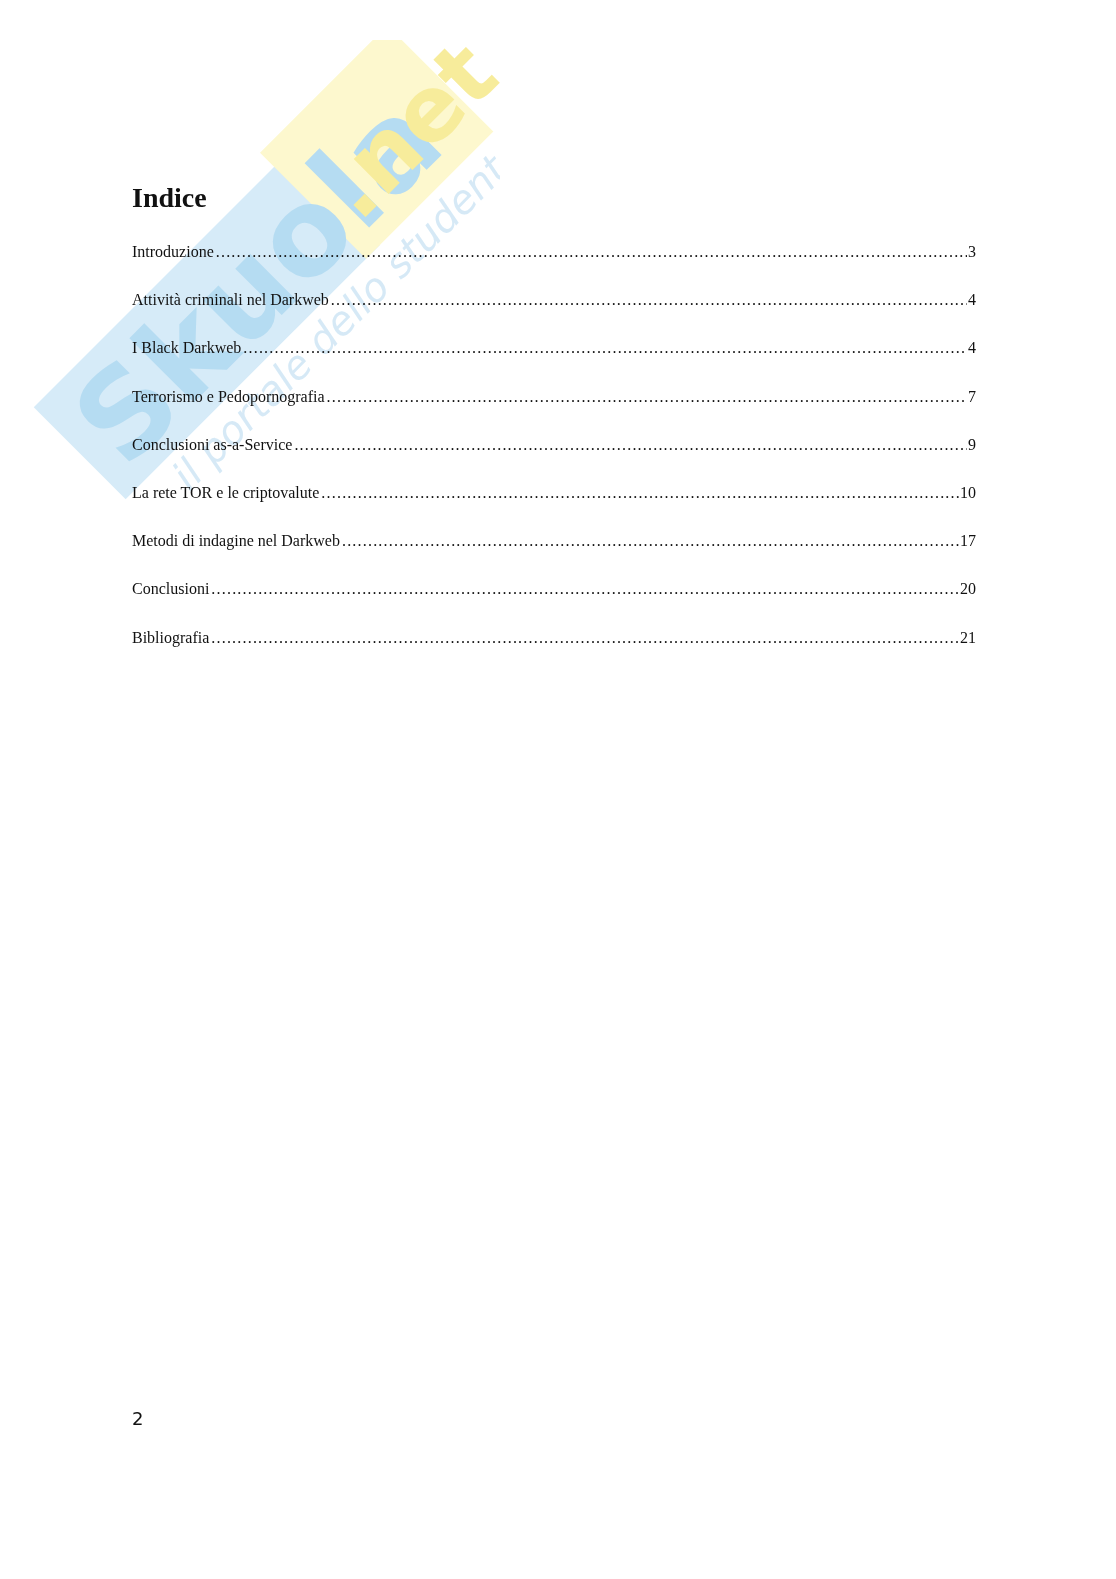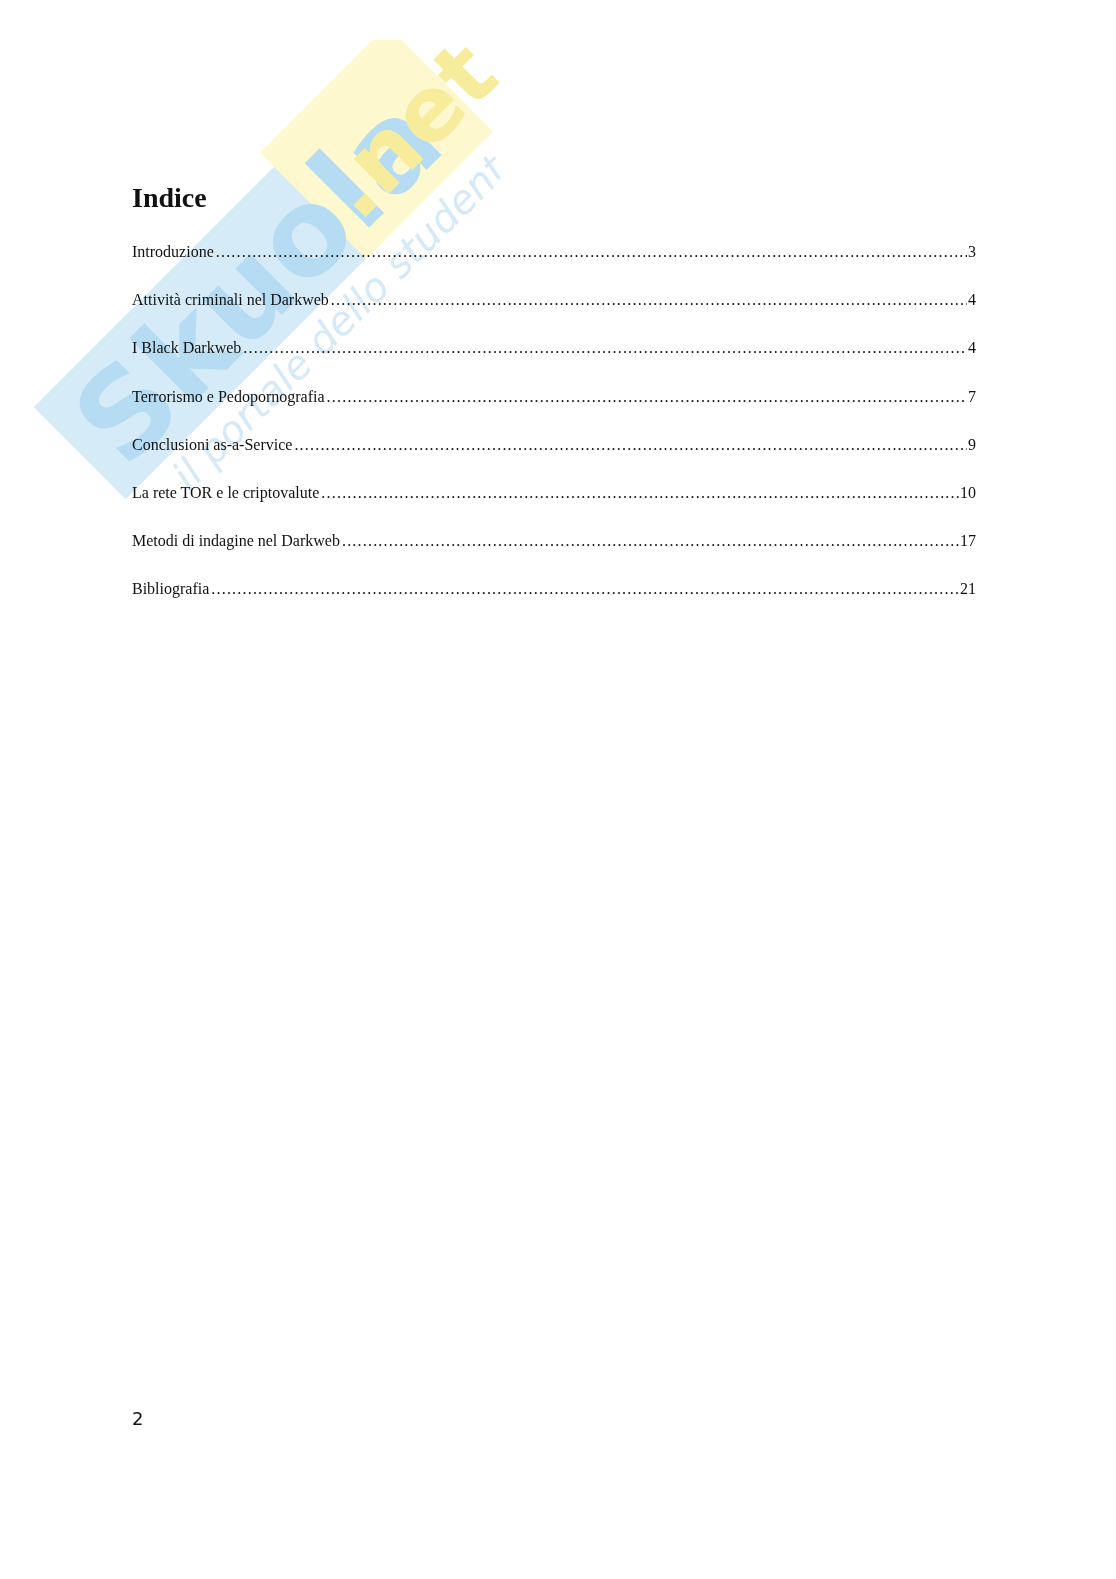--- a/index.html
+++ b/index.html
@@ -64,20 +64,25 @@
         <span class="toc-label">La rete TOR e le criptovalute</span>
         <span class="toc-leader"></span>
         <span class="toc-page">10</span>
       </div>
       <div class="toc-entry">
         <span class="toc-label">Metodi di indagine nel Darkweb</span>
         <span class="toc-leader"></span>
         <span class="toc-page">17</span>
       </div>
       <div class="toc-entry">
+        <span class="toc-label">Conclusioni </span>
+        <span class="toc-leader"></span>
+        <span class="toc-page">20</span>
+      </div>
+      <div class="toc-entry">
         <span class="toc-label">Bibliografia </span>
         <span class="toc-leader"></span>
         <span class="toc-page">21</span>
       </div>
     </div>
 </div>
 
 <div class="page-number">2</div>
 
 </body></html>

